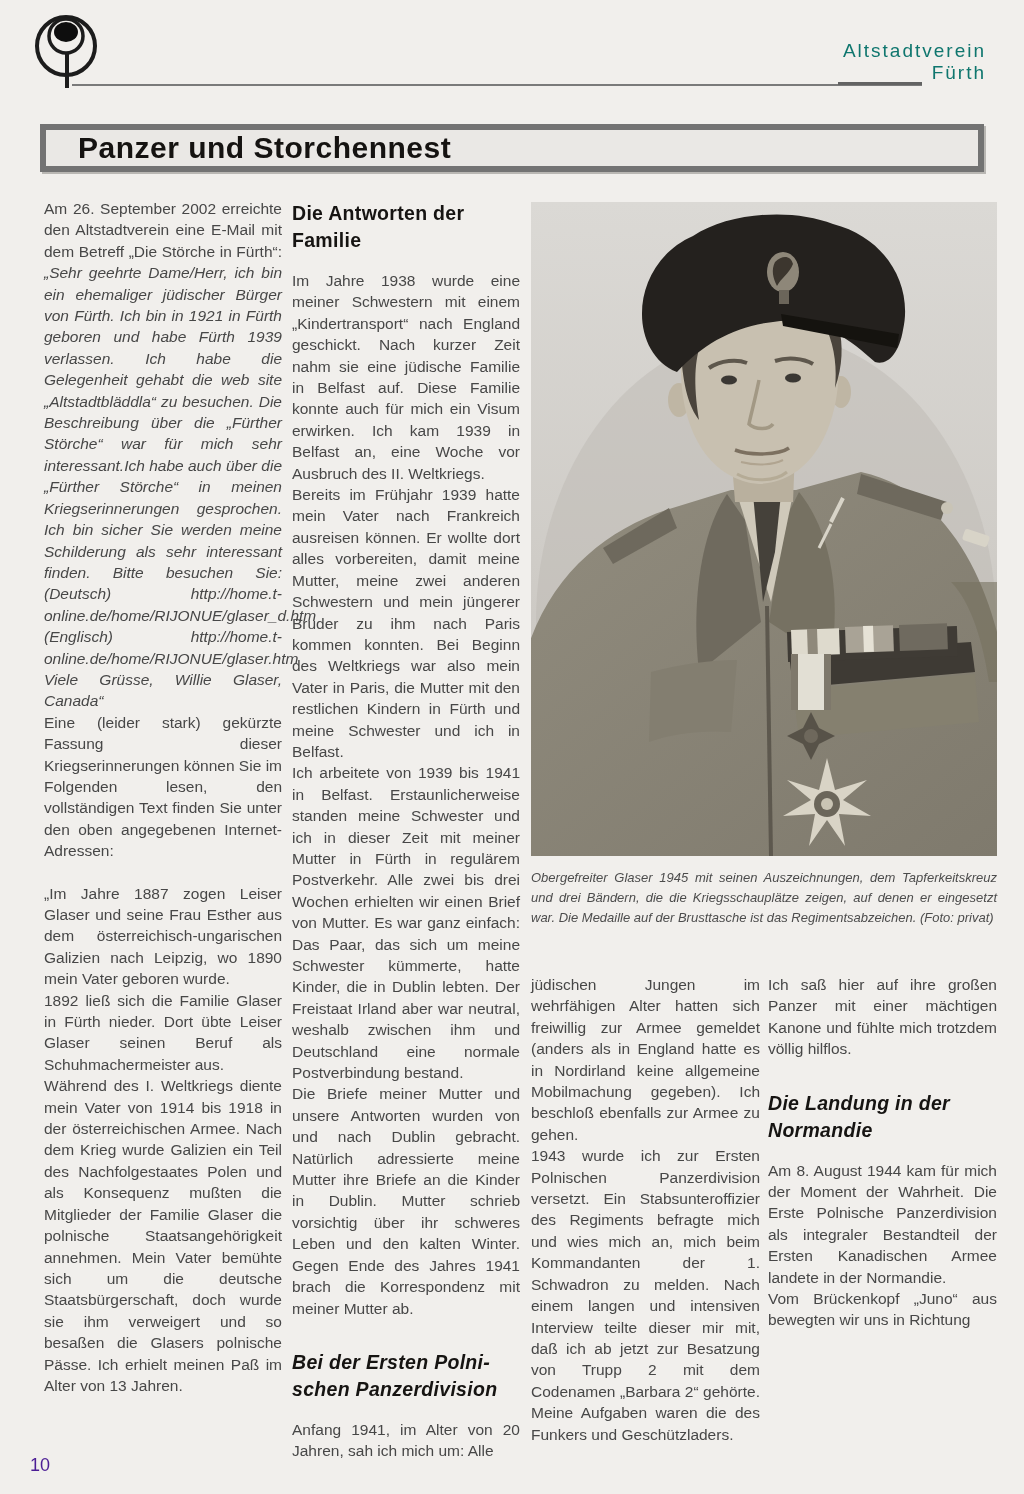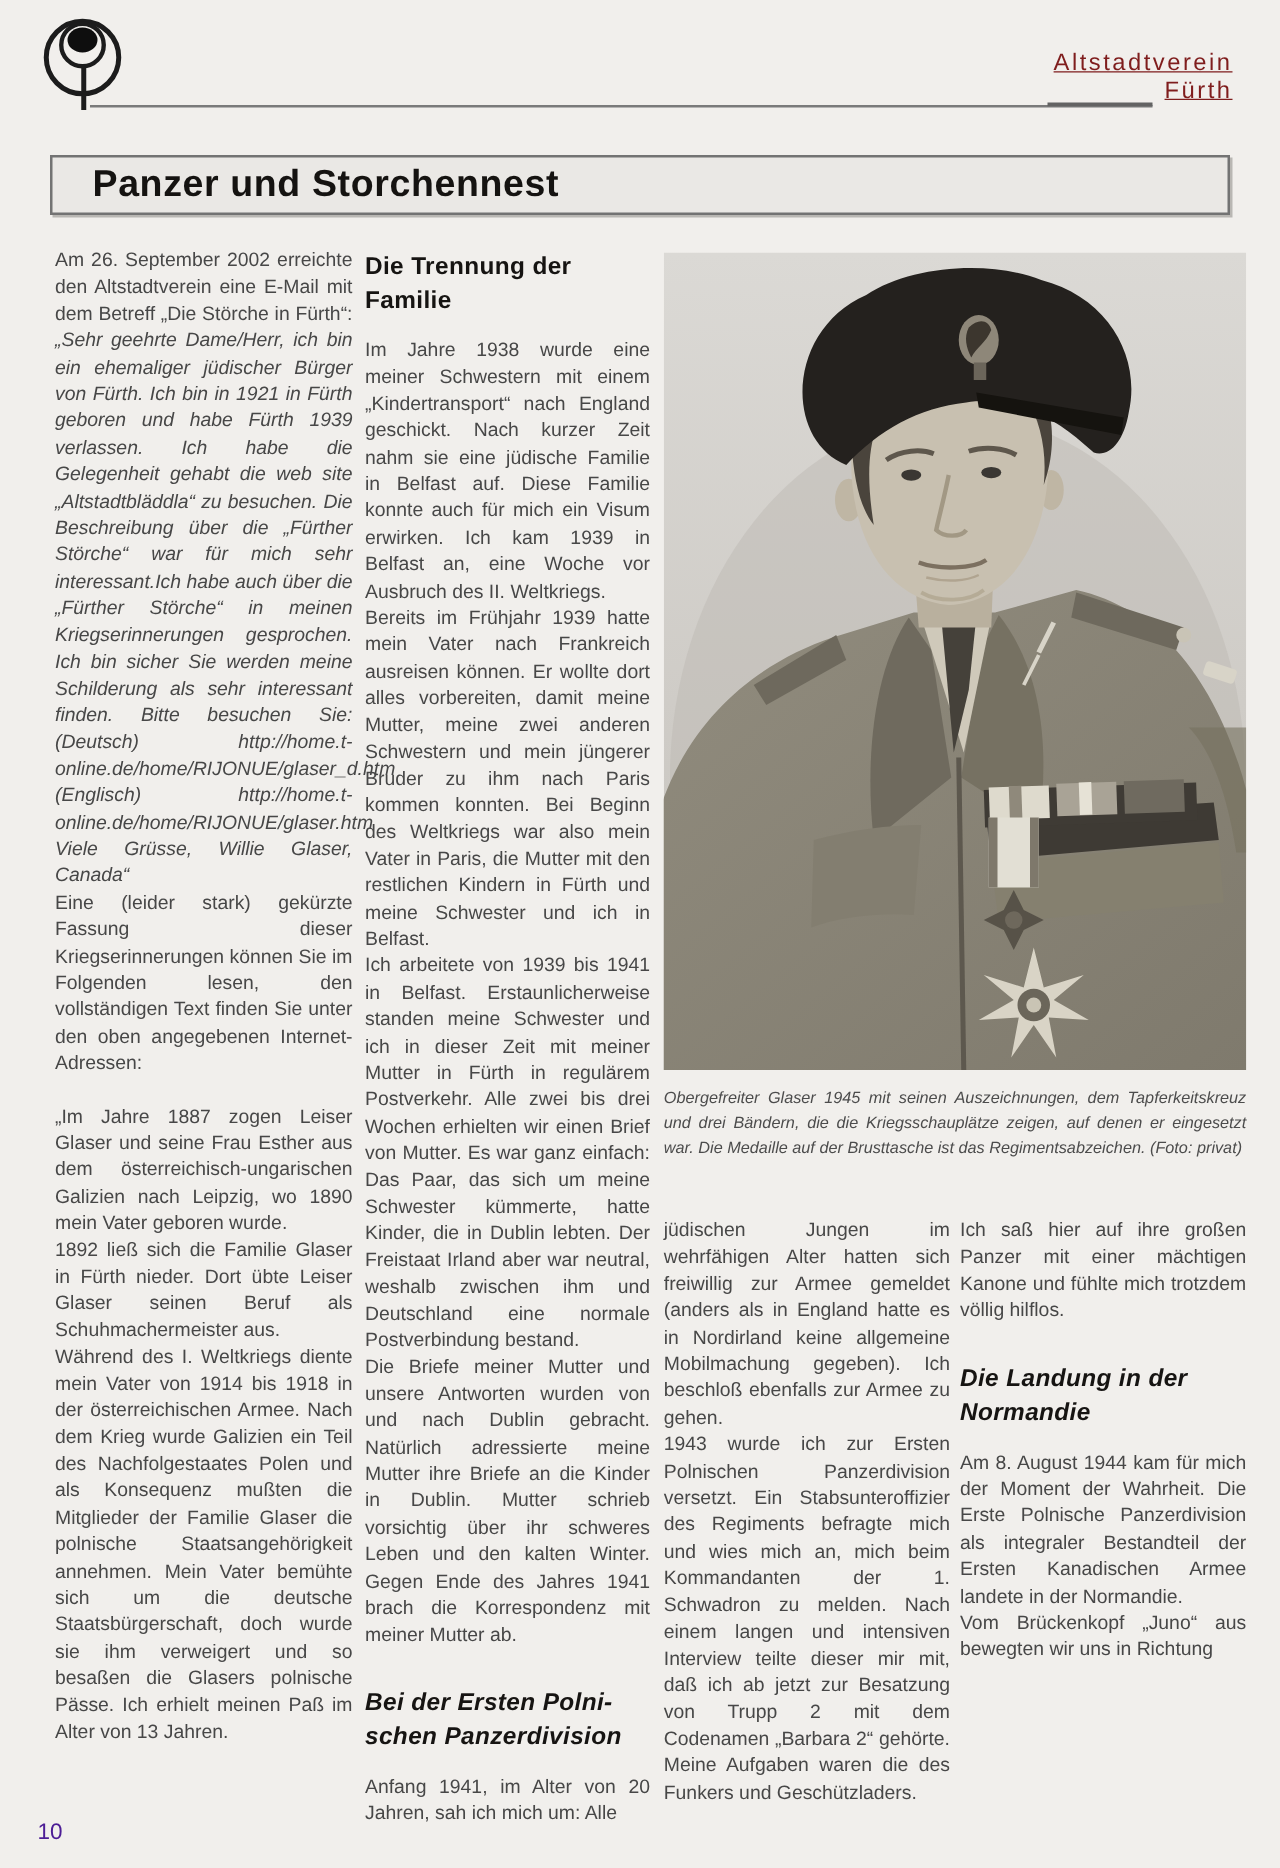--- a/index.html
+++ b/index.html
@@ -10,24 +10,24 @@
     color:#454545;
     overflow:hidden;
   }
   
   .logo{position:absolute;left:22px;top:8px;}
   .header-rule{position:absolute;left:72px;top:84px;width:850px;height:0;
     border-top:2px solid #7a7a7a;}
   .header-rule-thick{position:absolute;left:838px;top:82px;width:84px;height:3px;
     background:#636363;}
   .org-block{position:absolute;right:38px;top:40px;text-align:right;
-    font-size:19px;letter-spacing:2px;color:#7f1d1d;line-height:22px;text-decoration:underline;}
+    font-size:19px;letter-spacing:2px;color:#0f766e;line-height:22px;}
   
   .titlebar{position:absolute;left:40px;top:124px;width:944px;height:48px;
-    background:#eae8e5;border:2px solid #737373;box-sizing:border-box;
+    background:#eae8e5;border:6px solid #737373;box-sizing:border-box;
     display:flex;align-items:center;
     box-shadow:2px 2px 0 #b9b7b3;}
   .titlebar h1{margin:0 0 0 32px;font-size:30px;font-weight:bold;color:#151311;
     letter-spacing:0.5px;}
   
   .content{position:absolute;left:44px;top:198px;width:965px;display:flex;}
   .col{font-size:15.5px;line-height:21.4px;text-align:justify;
     hyphens:auto;-webkit-hyphens:auto;color:#474747;}
   .col1{width:238px;margin-right:10px;}
   .col2{width:228px;margin-right:11px;}
@@ -78,21 +78,21 @@
   <div class="col col1">
     <p><span>Am 26. September 2002 erreichte den Altstadtverein eine E-Mail mit dem Betreff „Die Störche in Fürth“: </span><span class="quote">„Sehr geehrte Dame/Herr, ich bin ein ehemaliger jüdischer Bürger von Fürth. Ich bin in 1921 in Fürth geboren und habe Fürth 1939 verlassen. Ich habe die Gelegenheit gehabt die web site „Altstadtbläddla“ zu besuchen. Die Beschreibung über die „Fürther Störche“ war für mich sehr interessant.Ich habe auch über die „Fürther Störche“ in meinen Kriegserinnerungen gesprochen. Ich bin sicher Sie werden meine Schilderung als sehr interessant finden. Bitte besuchen Sie: (Deutsch) http://home.t-online.de/home/RIJONUE/glaser_d.htm (Englisch) http://home.t-online.de/home/RIJONUE/glaser.htm Viele Grüsse, Willie Glaser, Canada“</span></p>
     <p>Eine (leider stark) gekürzte Fassung dieser Kriegserinnerungen können Sie im Folgenden lesen, den vollständigen Text finden Sie unter den oben angegebenen Internet-Adressen:</p>
     <div class="gap"></div>
     <p>„Im Jahre 1887 zogen Leiser Glaser und seine Frau Esther aus dem österreichisch-ungarischen Galizien nach Leipzig, wo 1890 mein Vater geboren wurde.</p>
     <p>1892 ließ sich die Familie Glaser in Fürth nieder. Dort übte Leiser Glaser seinen Beruf als Schuhmachermeister aus.</p>
     <p>Während des I. Weltkriegs diente mein Vater von 1914 bis 1918 in der österreichischen Armee. Nach dem Krieg wurde Galizien ein Teil des Nachfolgestaates Polen und als Konsequenz mußten die Mitglieder der Familie Glaser die polnische Staatsangehörigkeit annehmen. Mein Vater bemühte sich um die deutsche Staatsbürgerschaft, doch wurde sie ihm verweigert und so besaßen die Glasers polnische Pässe. Ich erhielt meinen Paß im Alter von 13 Jahren.</p>
   </div>
 
   <div class="col col2">
-    <h2 class="subhead first">Die Trennung der
+    <h2 class="subhead first">Die Antworten der
 Familie</h2>
     <p>Im Jahre 1938 wurde eine meiner Schwestern mit einem „Kindertransport“ nach England geschickt. Nach kurzer Zeit nahm sie eine jüdische Familie in Belfast auf. Diese Familie konnte auch für mich ein Visum erwirken. Ich kam 1939 in Belfast an, eine Woche vor Ausbruch des II. Weltkriegs.</p>
     <p>Bereits im Frühjahr 1939 hatte mein Vater nach Frankreich ausreisen können. Er wollte dort alles vorbereiten, damit meine Mutter, meine zwei anderen Schwestern und mein jüngerer Bruder zu ihm nach Paris kommen konnten. Bei Beginn des Weltkriegs war also mein Vater in Paris, die Mutter mit den restlichen Kindern in Fürth und meine Schwester und ich in Belfast.</p>
     <p>Ich arbeitete von 1939 bis 1941 in Belfast. Erstaunlicherweise standen meine Schwester und ich in dieser Zeit mit meiner Mutter in Fürth in regulärem Postverkehr. Alle zwei bis drei Wochen erhielten wir einen Brief von Mutter. Es war ganz einfach: Das Paar, das sich um meine Schwester kümmerte, hatte Kinder, die in Dublin lebten. Der Freistaat Irland aber war neutral, weshalb zwischen ihm und Deutschland eine normale Postverbindung bestand.</p>
     <p>Die Briefe meiner Mutter und unsere Antworten wurden von und nach Dublin gebracht. Natürlich adressierte meine Mutter ihre Briefe an die Kinder in Dublin. Mutter schrieb vorsichtig über ihr schweres Leben und den kalten Winter. Gegen Ende des Jahres 1941 brach die Korrespondenz mit meiner Mutter ab.</p>
     <h2 class="subhead mid">Bei der Ersten Polni-
 schen Panzerdivision</h2>
     <p>Anfang 1941, im Alter von 20 Jahren, sah ich mich um: Alle</p>
   </div>
 

